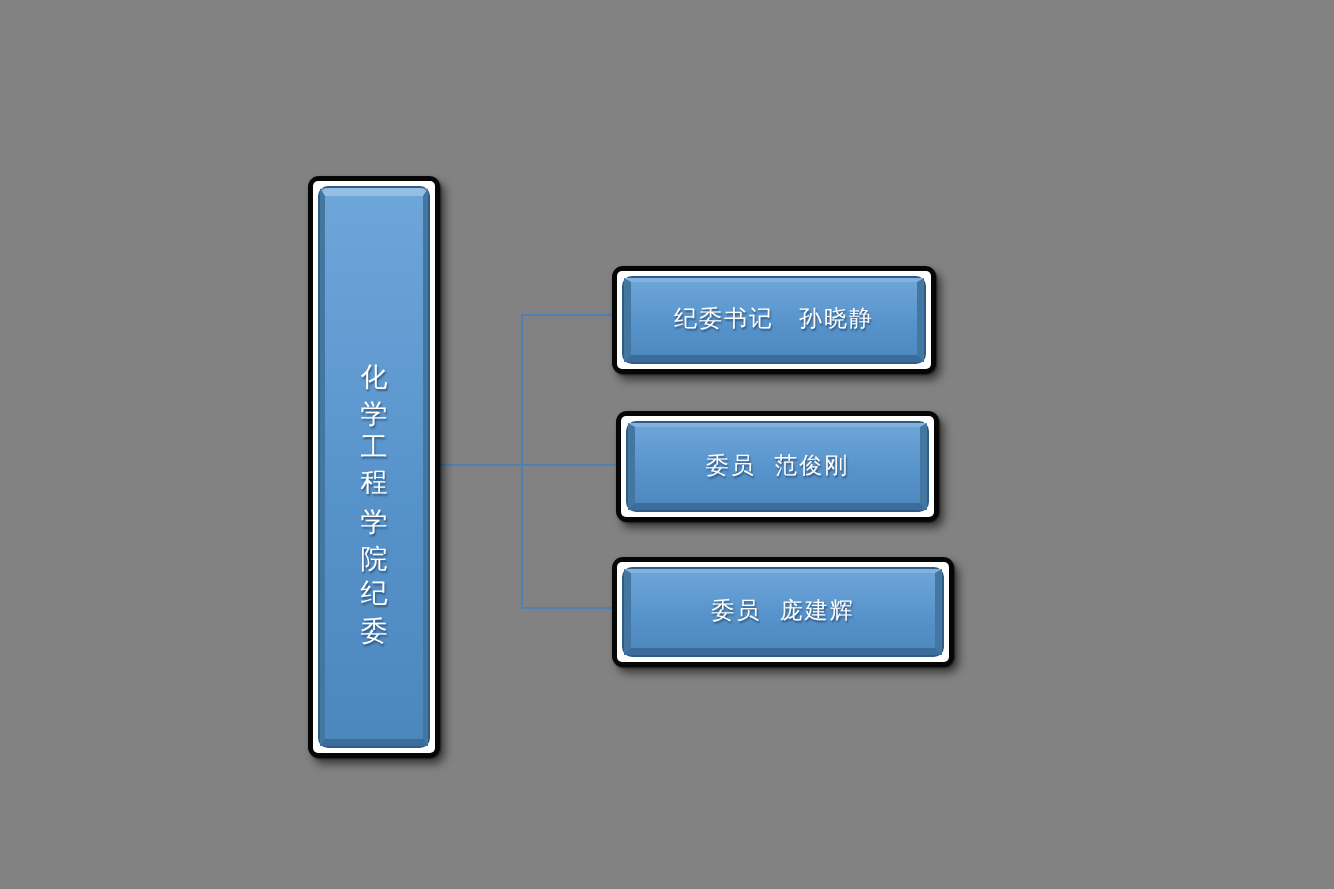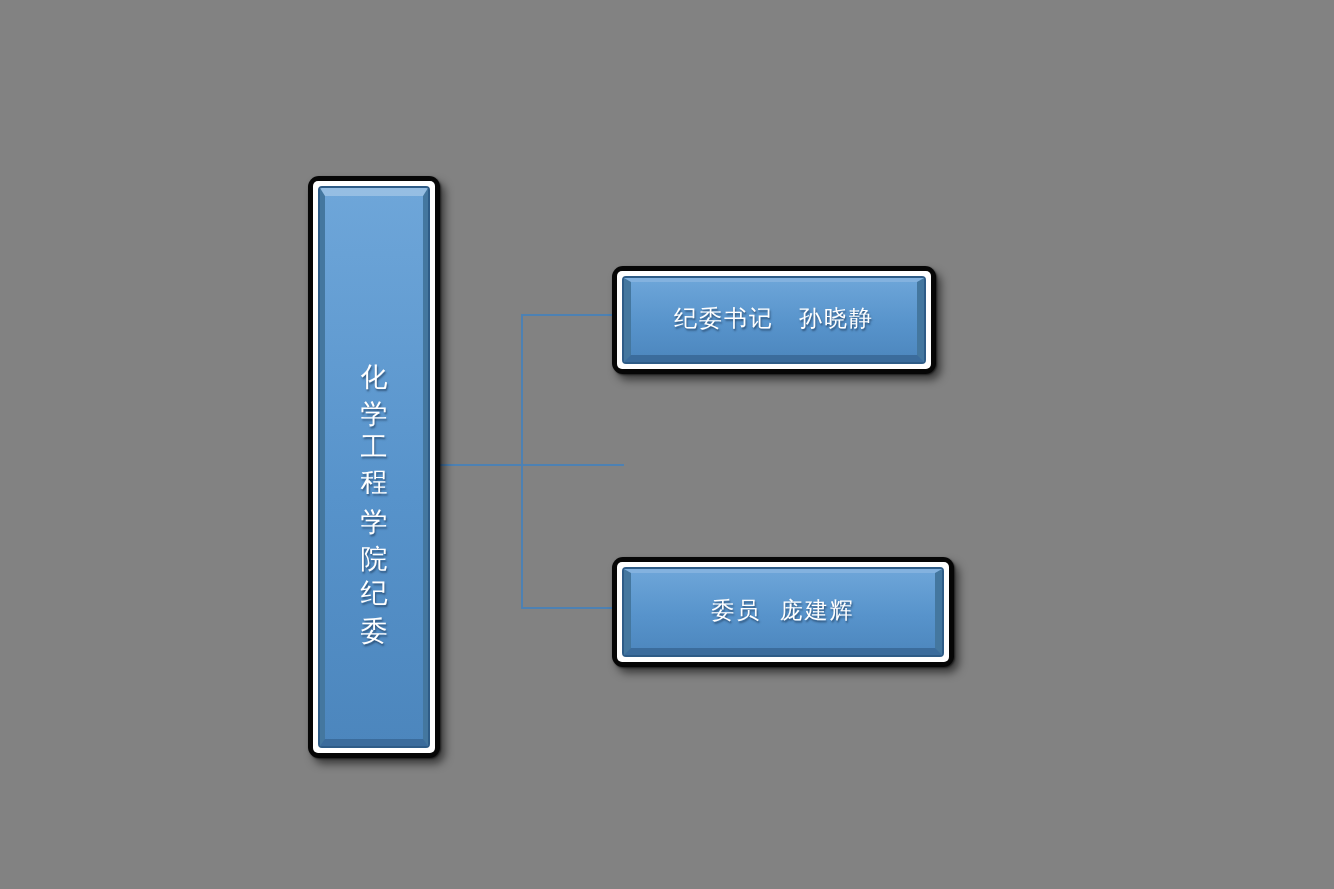--- a/index.html
+++ b/index.html
@@ -48,21 +48,21 @@
     position: absolute;
     inset: 5px;
     background: var(--border-white);
     border-radius: 5px;
   }
   .node-blue {
     position: absolute;
     inset: 5px;
     border: 2px solid var(--inner-outline);
     background: linear-gradient(180deg, var(--node-fill-light) 0%, var(--node-fill) 55%, var(--node-fill-deep) 100%);
-    border-radius: 4px;
+    border-radius: 10px;
   }
   .bevel {
     position: absolute;
     inset: 0;
     border-top: 4px solid var(--bevel-highlight);
     border-left: 7px solid var(--bevel-side);
     border-right: 7px solid var(--bevel-side);
     border-bottom: 7px solid var(--bevel-shade);
     display: flex;
     align-items: center;
@@ -127,20 +127,29 @@
   <div class="node-black" id="member-0">
     <div class="node-white">
       <div class="node-blue">
         <div class="bevel">
           <span class="node-label">纪委书记　孙晓静</span>
         </div>
       </div>
     </div>
   </div>
 
+  <div class="node-black" id="member-1">
+    <div class="node-white">
+      <div class="node-blue">
+        <div class="bevel">
+          <span class="node-label">委员  范俊刚</span>
+        </div>
+      </div>
+    </div>
+  </div>
 
   <div class="node-black" id="member-2">
     <div class="node-white">
       <div class="node-blue">
         <div class="bevel">
           <span class="node-label">委员  庞建辉</span>
         </div>
       </div>
     </div>
   </div>

